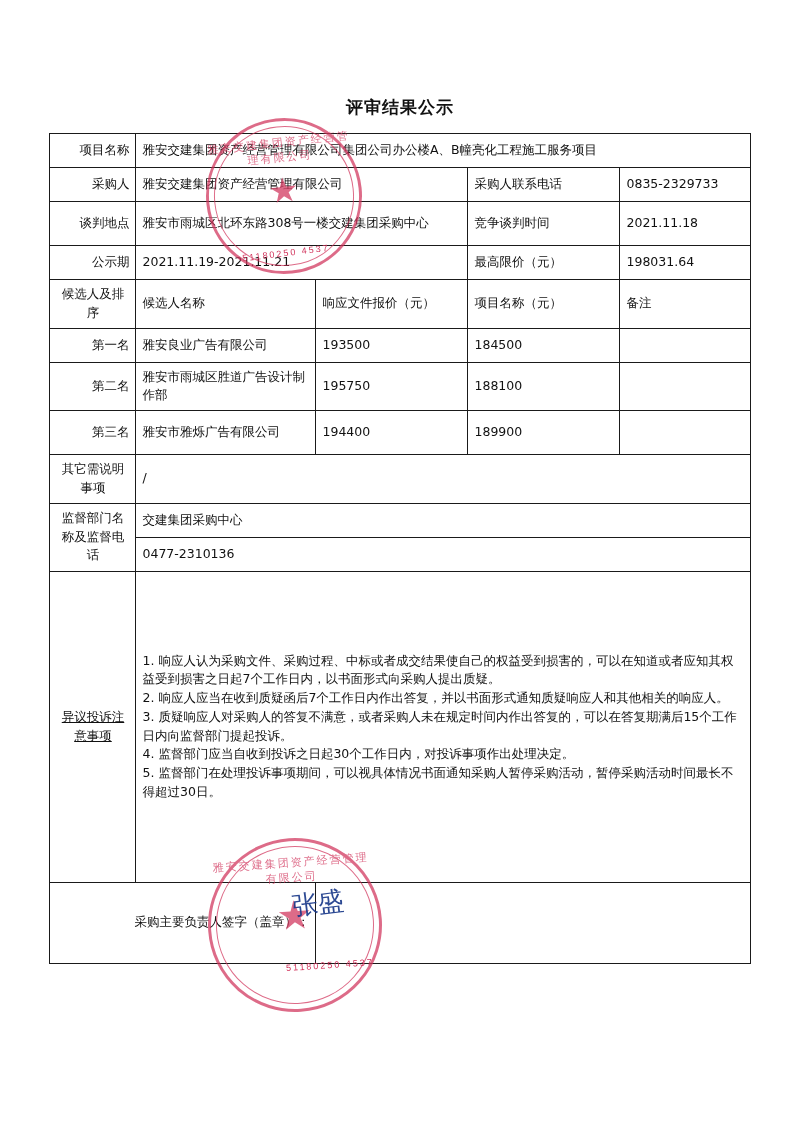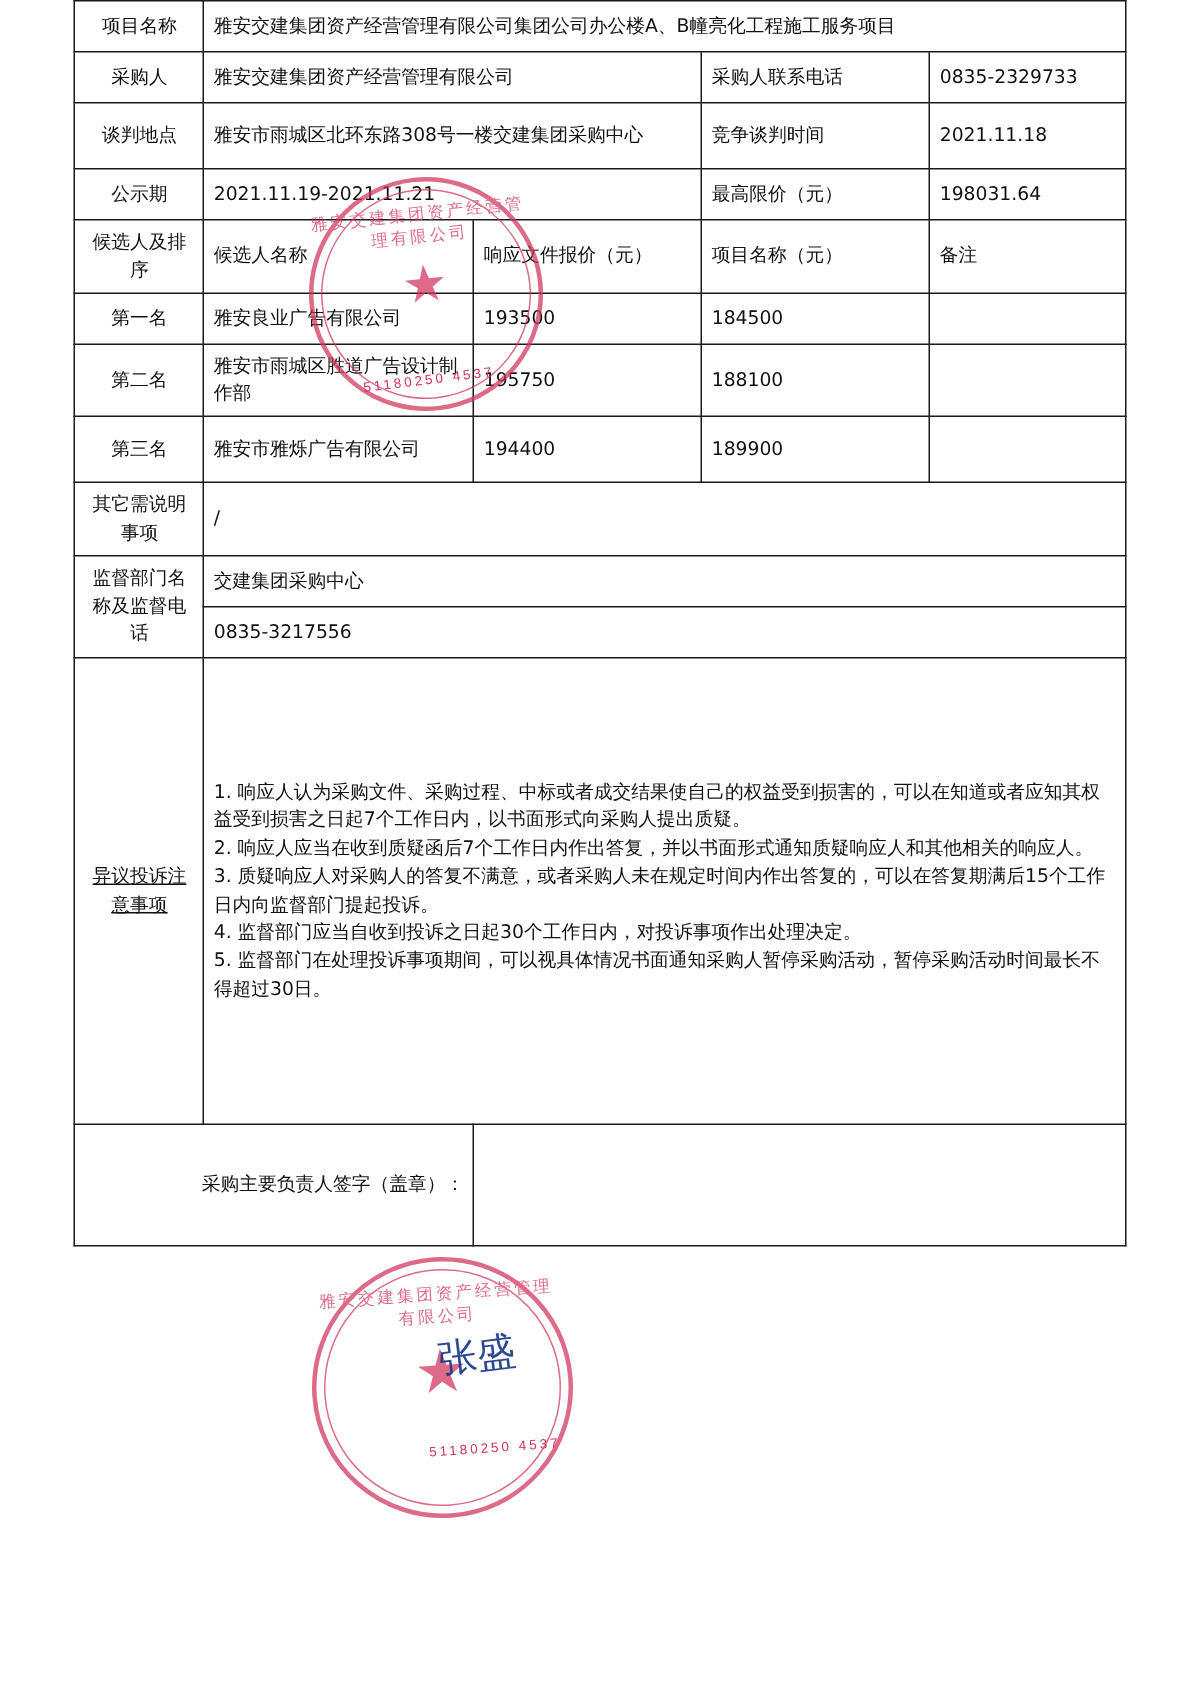--- a/index.html
+++ b/index.html
@@ -38,21 +38,21 @@
   }
   table.main td {
     border: 1px solid #1a1a1a;
     font-size: 12.5px;
     padding: 5px 6px;
     vertical-align: middle;
     line-height: 1.5;
     font-family: "DejaVu Sans", "Liberation Sans", sans-serif;
   }
   .lbl {
-    text-align: center;
+    text-align: right;
     white-space: nowrap;
   }
   .lbl-wrap {
     text-align: center;
   }
   .ctr { text-align: left; }
   .lft { text-align: left; }
   .row-h { height: 34px; }
   .row-tall { height: 44px; }
   .notes-cell {
@@ -140,20 +140,21 @@
     pointer-events: none;
   }
   #code1 { left: 242px; top: 248px; transform: rotate(-7deg); }
   #code2 { left: 286px; top: 960px; transform: rotate(-4deg); }
 </style>
 </head>
 <body>
 
 <div class="page">
 
+  <div class="doc-title">评审结果公示</div>
 
   <table class="main">
     <colgroup>
       <col style="width:86px">
       <col style="width:180px">
       <col style="width:152px">
       <col style="width:152px">
       <col style="width:130px">
     </colgroup>
     <tbody>
@@ -220,21 +221,21 @@
         <td class="lbl-wrap">其它需说明事项</td>
         <td class="ctr" colspan="4">/</td>
       </tr>
 
       <tr class="row-h">
         <td class="lbl-wrap" rowspan="2">监督部门名称及监督电话</td>
         <td class="ctr" colspan="4">交建集团采购中心</td>
       </tr>
 
       <tr class="row-h">
-        <td class="ctr" colspan="4">0835-3217556</td>
+        <td class="ctr" colspan="4">0477-2310136</td>
       </tr>
 
       <tr>
         <td class="lbl-wrap big-blank">异议投诉注意事项</td>
         <td class="notes-cell" colspan="4">
           <p>1. 响应人认为采购文件、采购过程、中标或者成交结果使自己的权益受到损害的，可以在知道或者应知其权益受到损害之日起7个工作日内，以书面形式向采购人提出质疑。</p>
           <p>2. 响应人应当在收到质疑函后7个工作日内作出答复，并以书面形式通知质疑响应人和其他相关的响应人。</p>
           <p>3. 质疑响应人对采购人的答复不满意，或者采购人未在规定时间内作出答复的，可以在答复期满后15个工作日内向监督部门提起投诉。</p>
           <p>4. 监督部门应当自收到投诉之日起30个工作日内，对投诉事项作出处理决定。</p>
           <p>5. 监督部门在处理投诉事项期间，可以视具体情况书面通知采购人暂停采购活动，暂停采购活动时间最长不得超过30日。</p>

